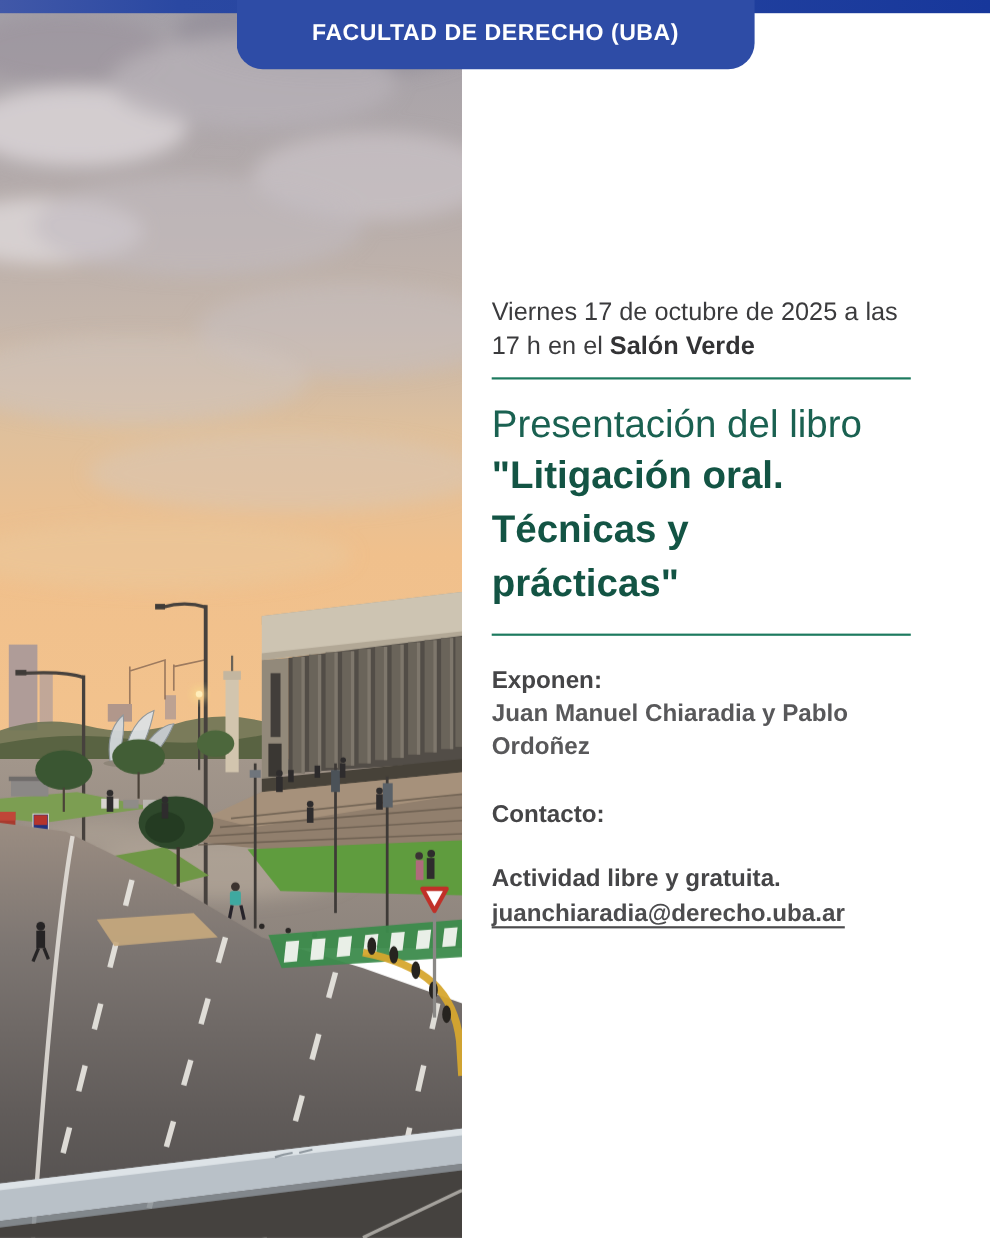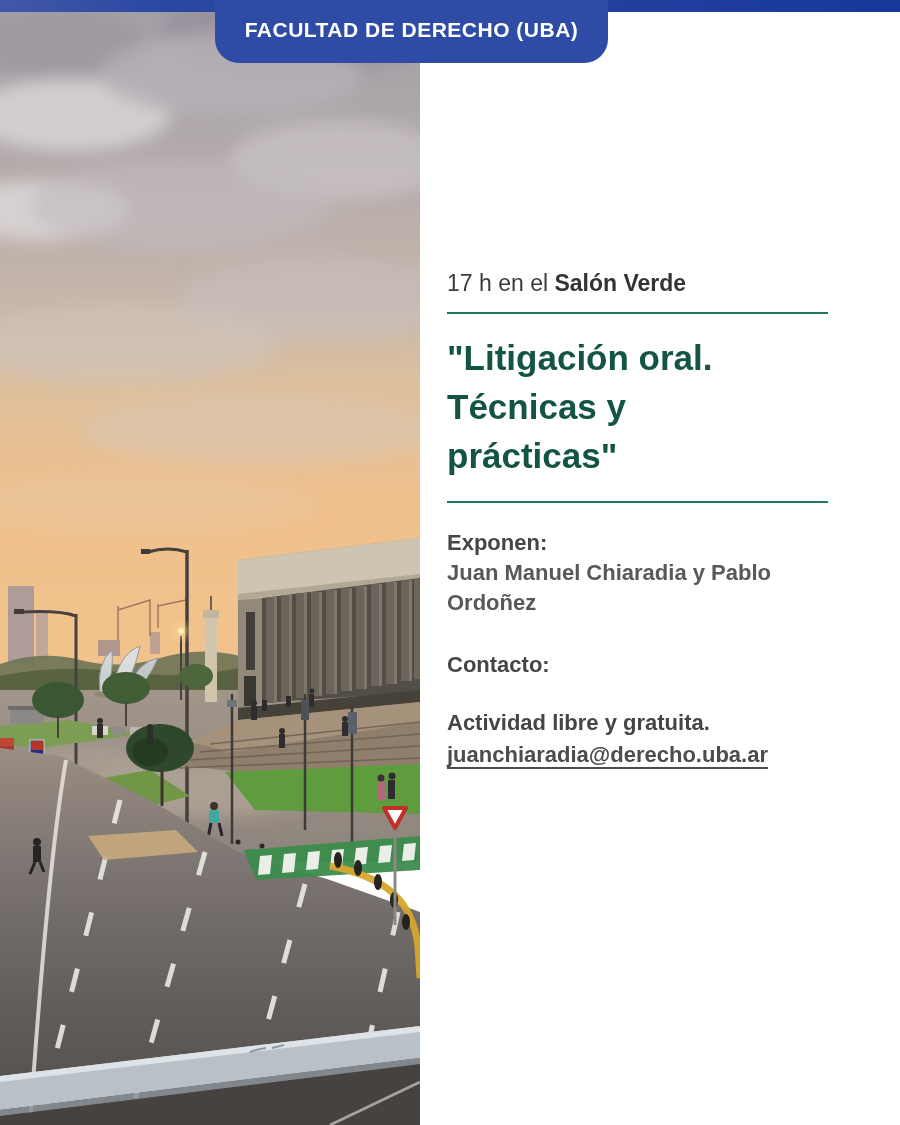--- a/index.html
+++ b/index.html
@@ -7,21 +7,21 @@
     position:relative;width:900px;height:1125px;background:#ffffff;
     overflow:hidden;font-family:"Liberation Sans",sans-serif;
   }
   .photo-wrap{position:absolute;left:0;top:0;width:420px;height:1125px;z-index:0;}
   .photo-wrap svg{display:block;}
   .top-bar{
     position:absolute;left:0;top:0;width:900px;height:12px;z-index:2;
     background:linear-gradient(90deg,#4158a8 0%,#2a48a2 18%,#24439f 60%,#17379b 100%);
   }
   .banner{
-    position:absolute;left:215px;top:0;width:393px;height:63px;z-index:3;
+    position:absolute;left:215px;top:0;width:471px;height:63px;z-index:3;
     background:#2e4ca6;border-radius:0 0 24px 24px;
     display:flex;align-items:center;justify-content:center;
   }
   .banner-label{
     color:#ffffff;font-size:21px;font-weight:700;letter-spacing:0.5px;
     padding-bottom:4px;
   }
   .content{
     position:absolute;left:447px;top:268px;width:381px;z-index:1;
   }
@@ -300,26 +300,28 @@
 
   <div class="top-bar"></div>
 
   <div class="banner">
     <span class="banner-label">FACULTAD DE DERECHO (UBA)</span>
   </div>
 
   <div class="content">
 
     <div class="date-block">
+      <div>Viernes 17 de octubre de 2025 a las</div>
       <div><span>17 h en el </span><b>Salón Verde</b></div>
     </div>
 
     <hr class="rule r1">
 
     <div>
+      <div class="title-intro">Presentación del libro</div>
       <div class="title-line">"Litigación oral.</div>
       <div class="title-line">Técnicas y</div>
       <div class="title-line">prácticas"</div>
     </div>
 
     <hr class="rule r2">
 
     <div class="label speakers-label">Exponen:</div>
     <div class="body-text">Juan Manuel Chiaradia y Pablo Ordoñez</div>
 

